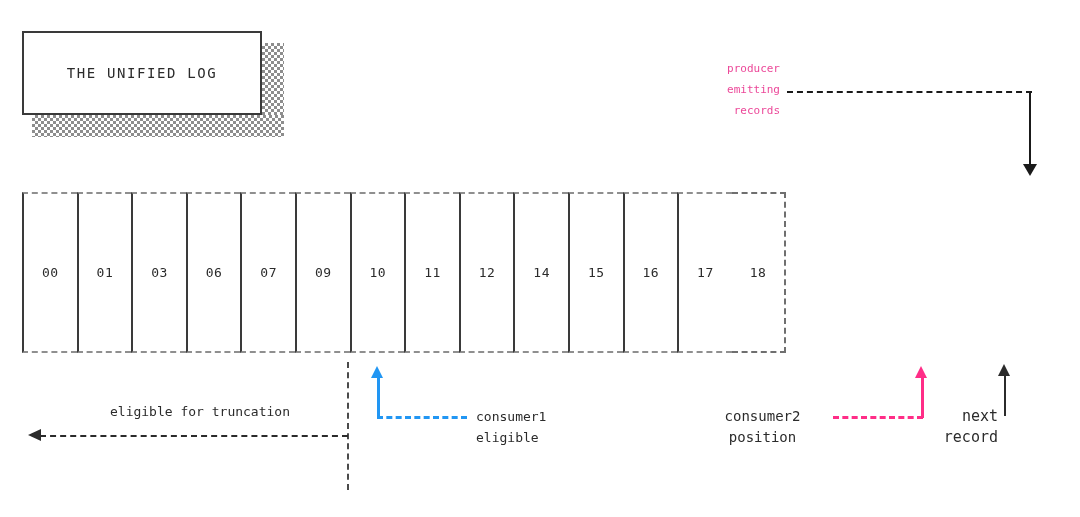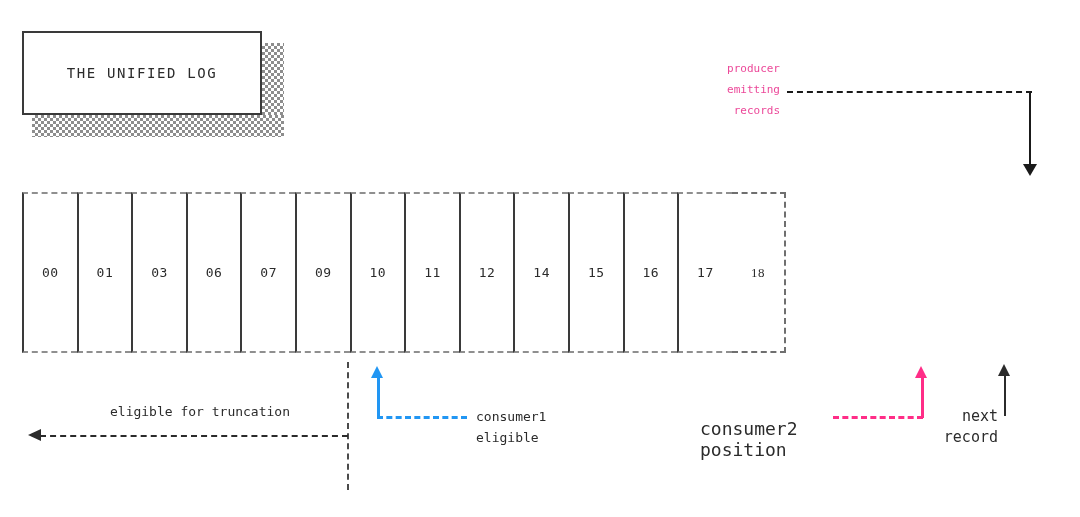--- a/index.html
+++ b/index.html
@@ -83,21 +83,20 @@
     align-items: center;
     justify-content: center;
     background: #ffffff;
     border-top: 2px dashed #8f8f8f;
     border-bottom: 2px dashed #8f8f8f;
     border-left: 2px solid #3a3a3a;
     border-right: none;
   }
   .cell:last-child {
     border-right: 2px solid #3a3a3a;
-    font-family: Liberation Serif, serif;
   }
   .cell.pending {
     border-top: 2px dashed #6f6f6f;
     border-bottom: 2px dashed #6f6f6f;
     border-left: none;
     border-right: 2px dashed #6f6f6f;
   }
   .cell-label {
     font-size: 13px;
     color: #2b2b2b;
@@ -251,24 +250,24 @@
     width: 0;
     height: 0;
     border-left: 6px solid transparent;
     border-right: 6px solid transparent;
     border-bottom: 12px solid #ff2d87;
     z-index: 6;
   }
   #c2-label {
     position: absolute;
     left: 700px;
-    top: 418px;
+    top: 406px;
     width: 125px;
-    text-align: left;
-    font-size: 18px;
+    text-align: center;
+    font-size: 14px;
     line-height: 21px;
     color: #2b2b2b;
     z-index: 6;
     white-space: pre-line;
   }
 
   
   #next-vline {
     left: 1004px;
     top: 376px;

